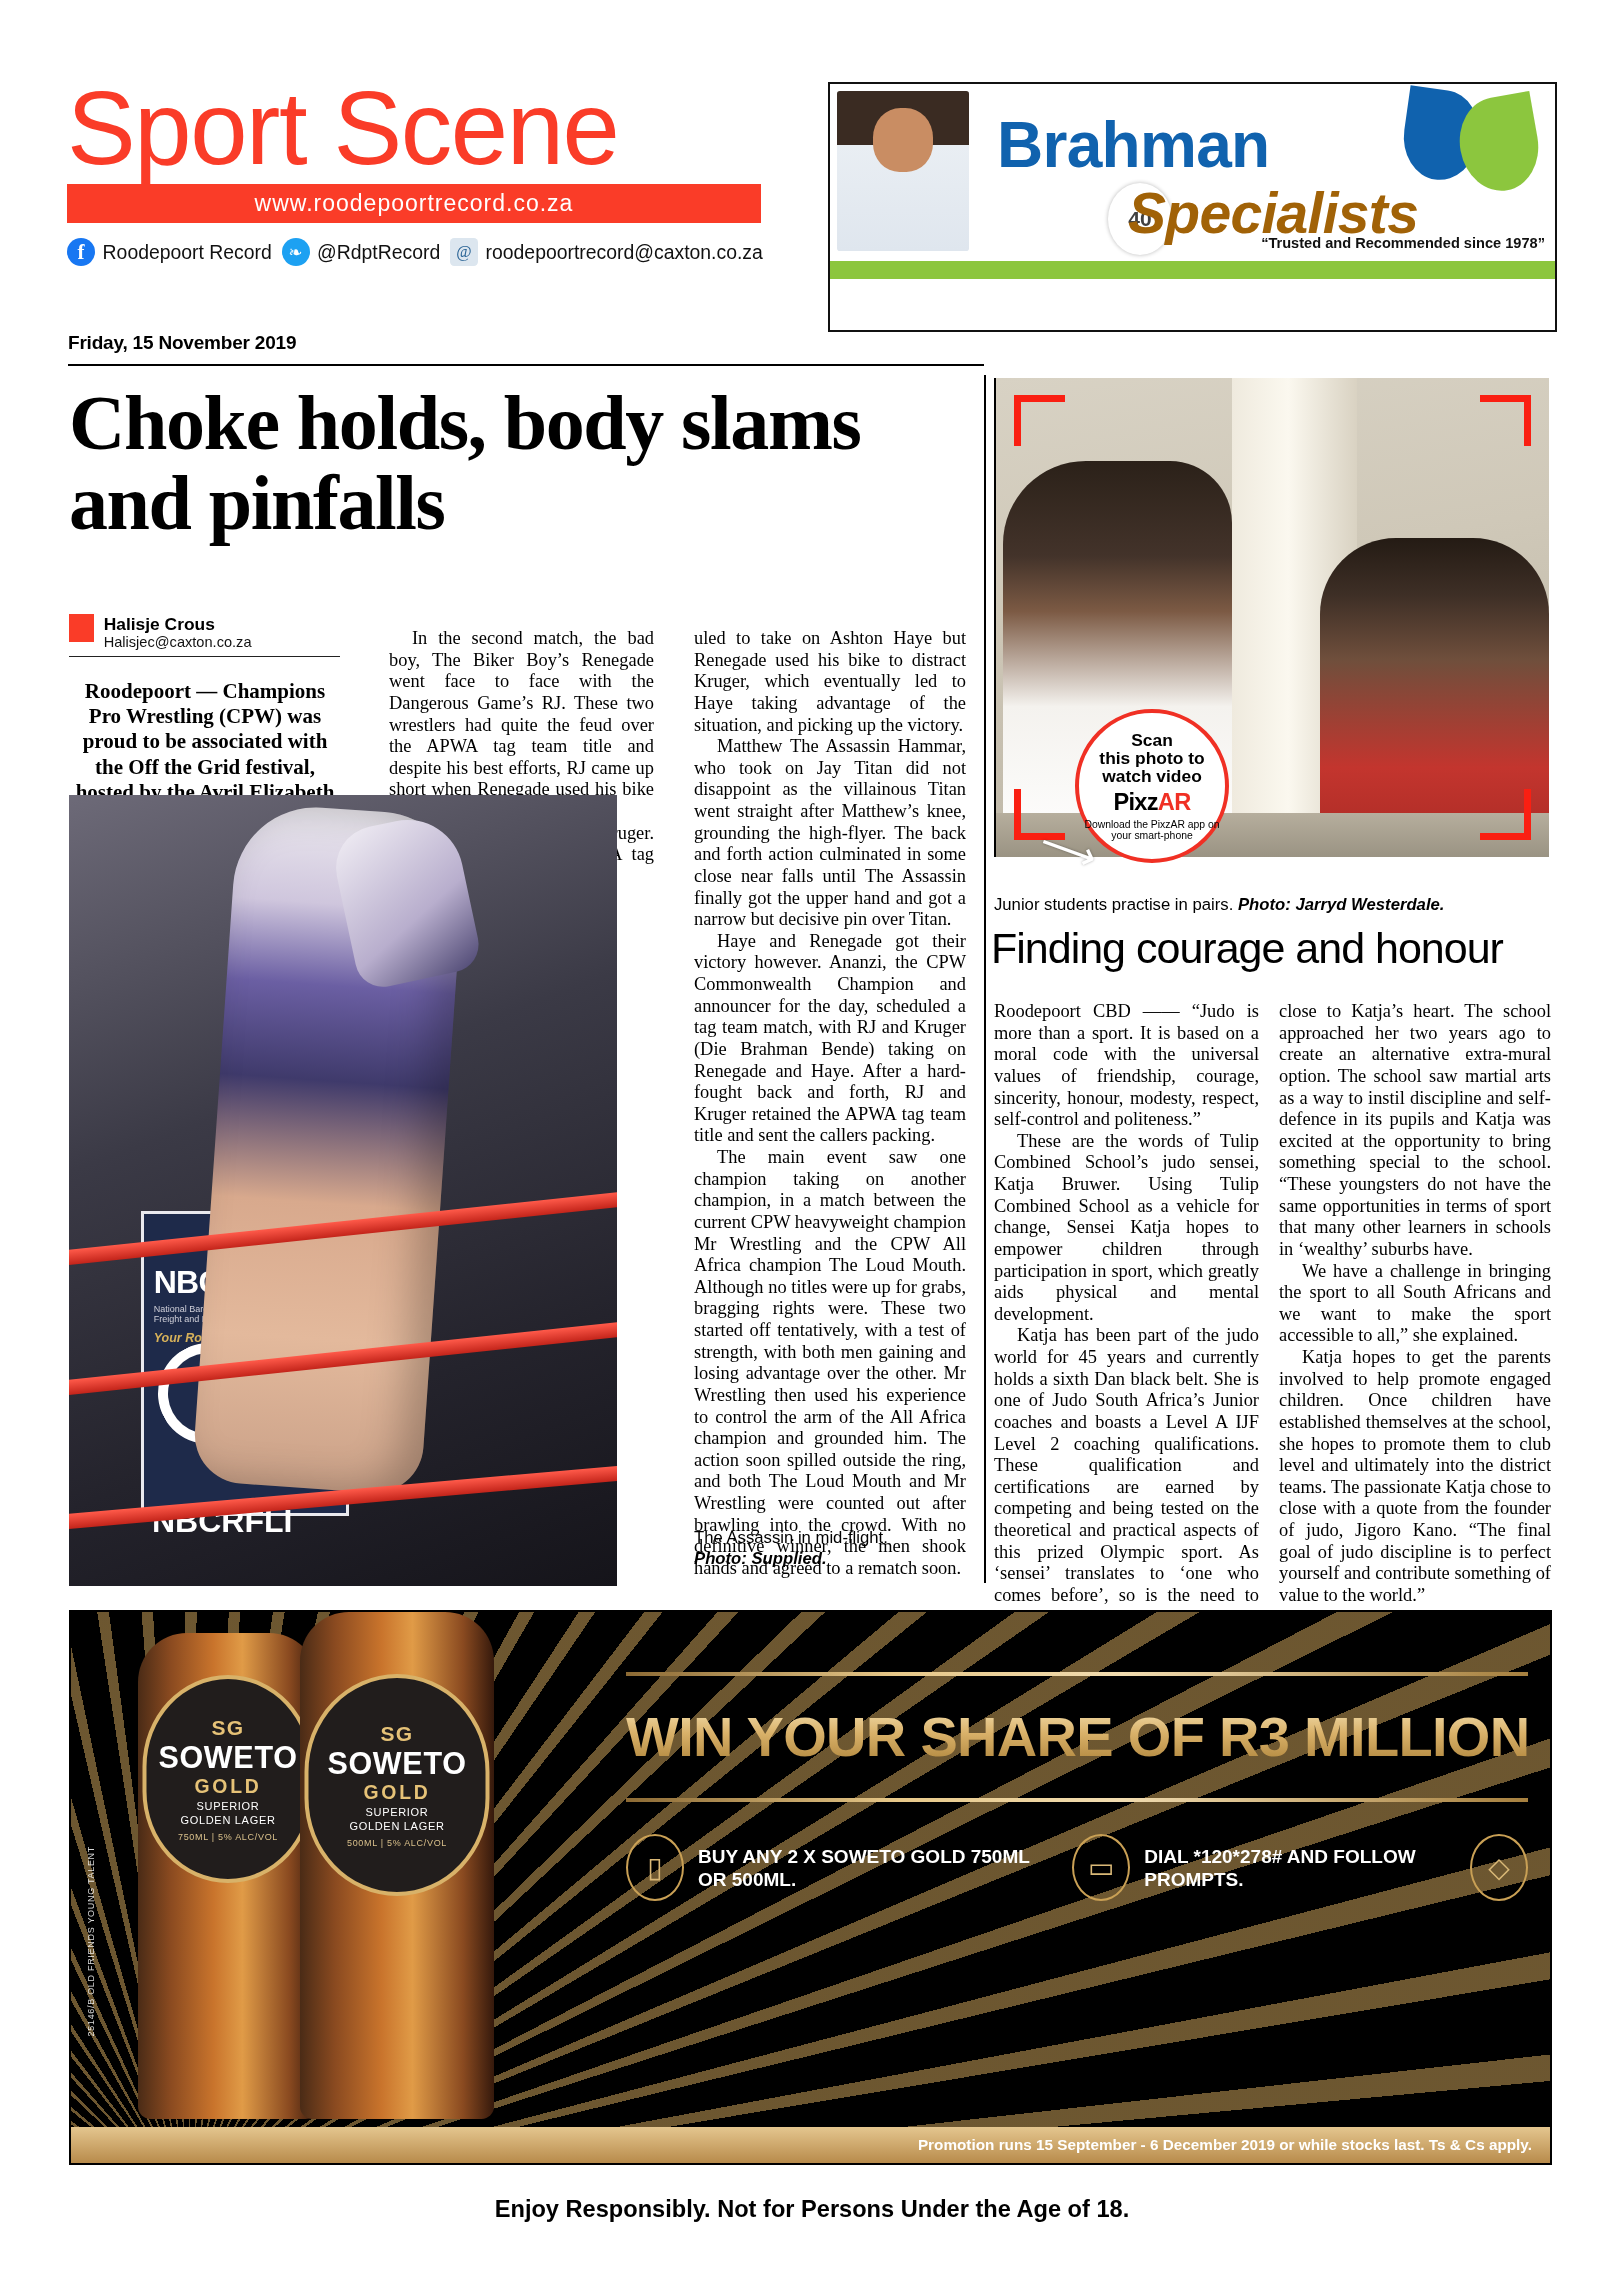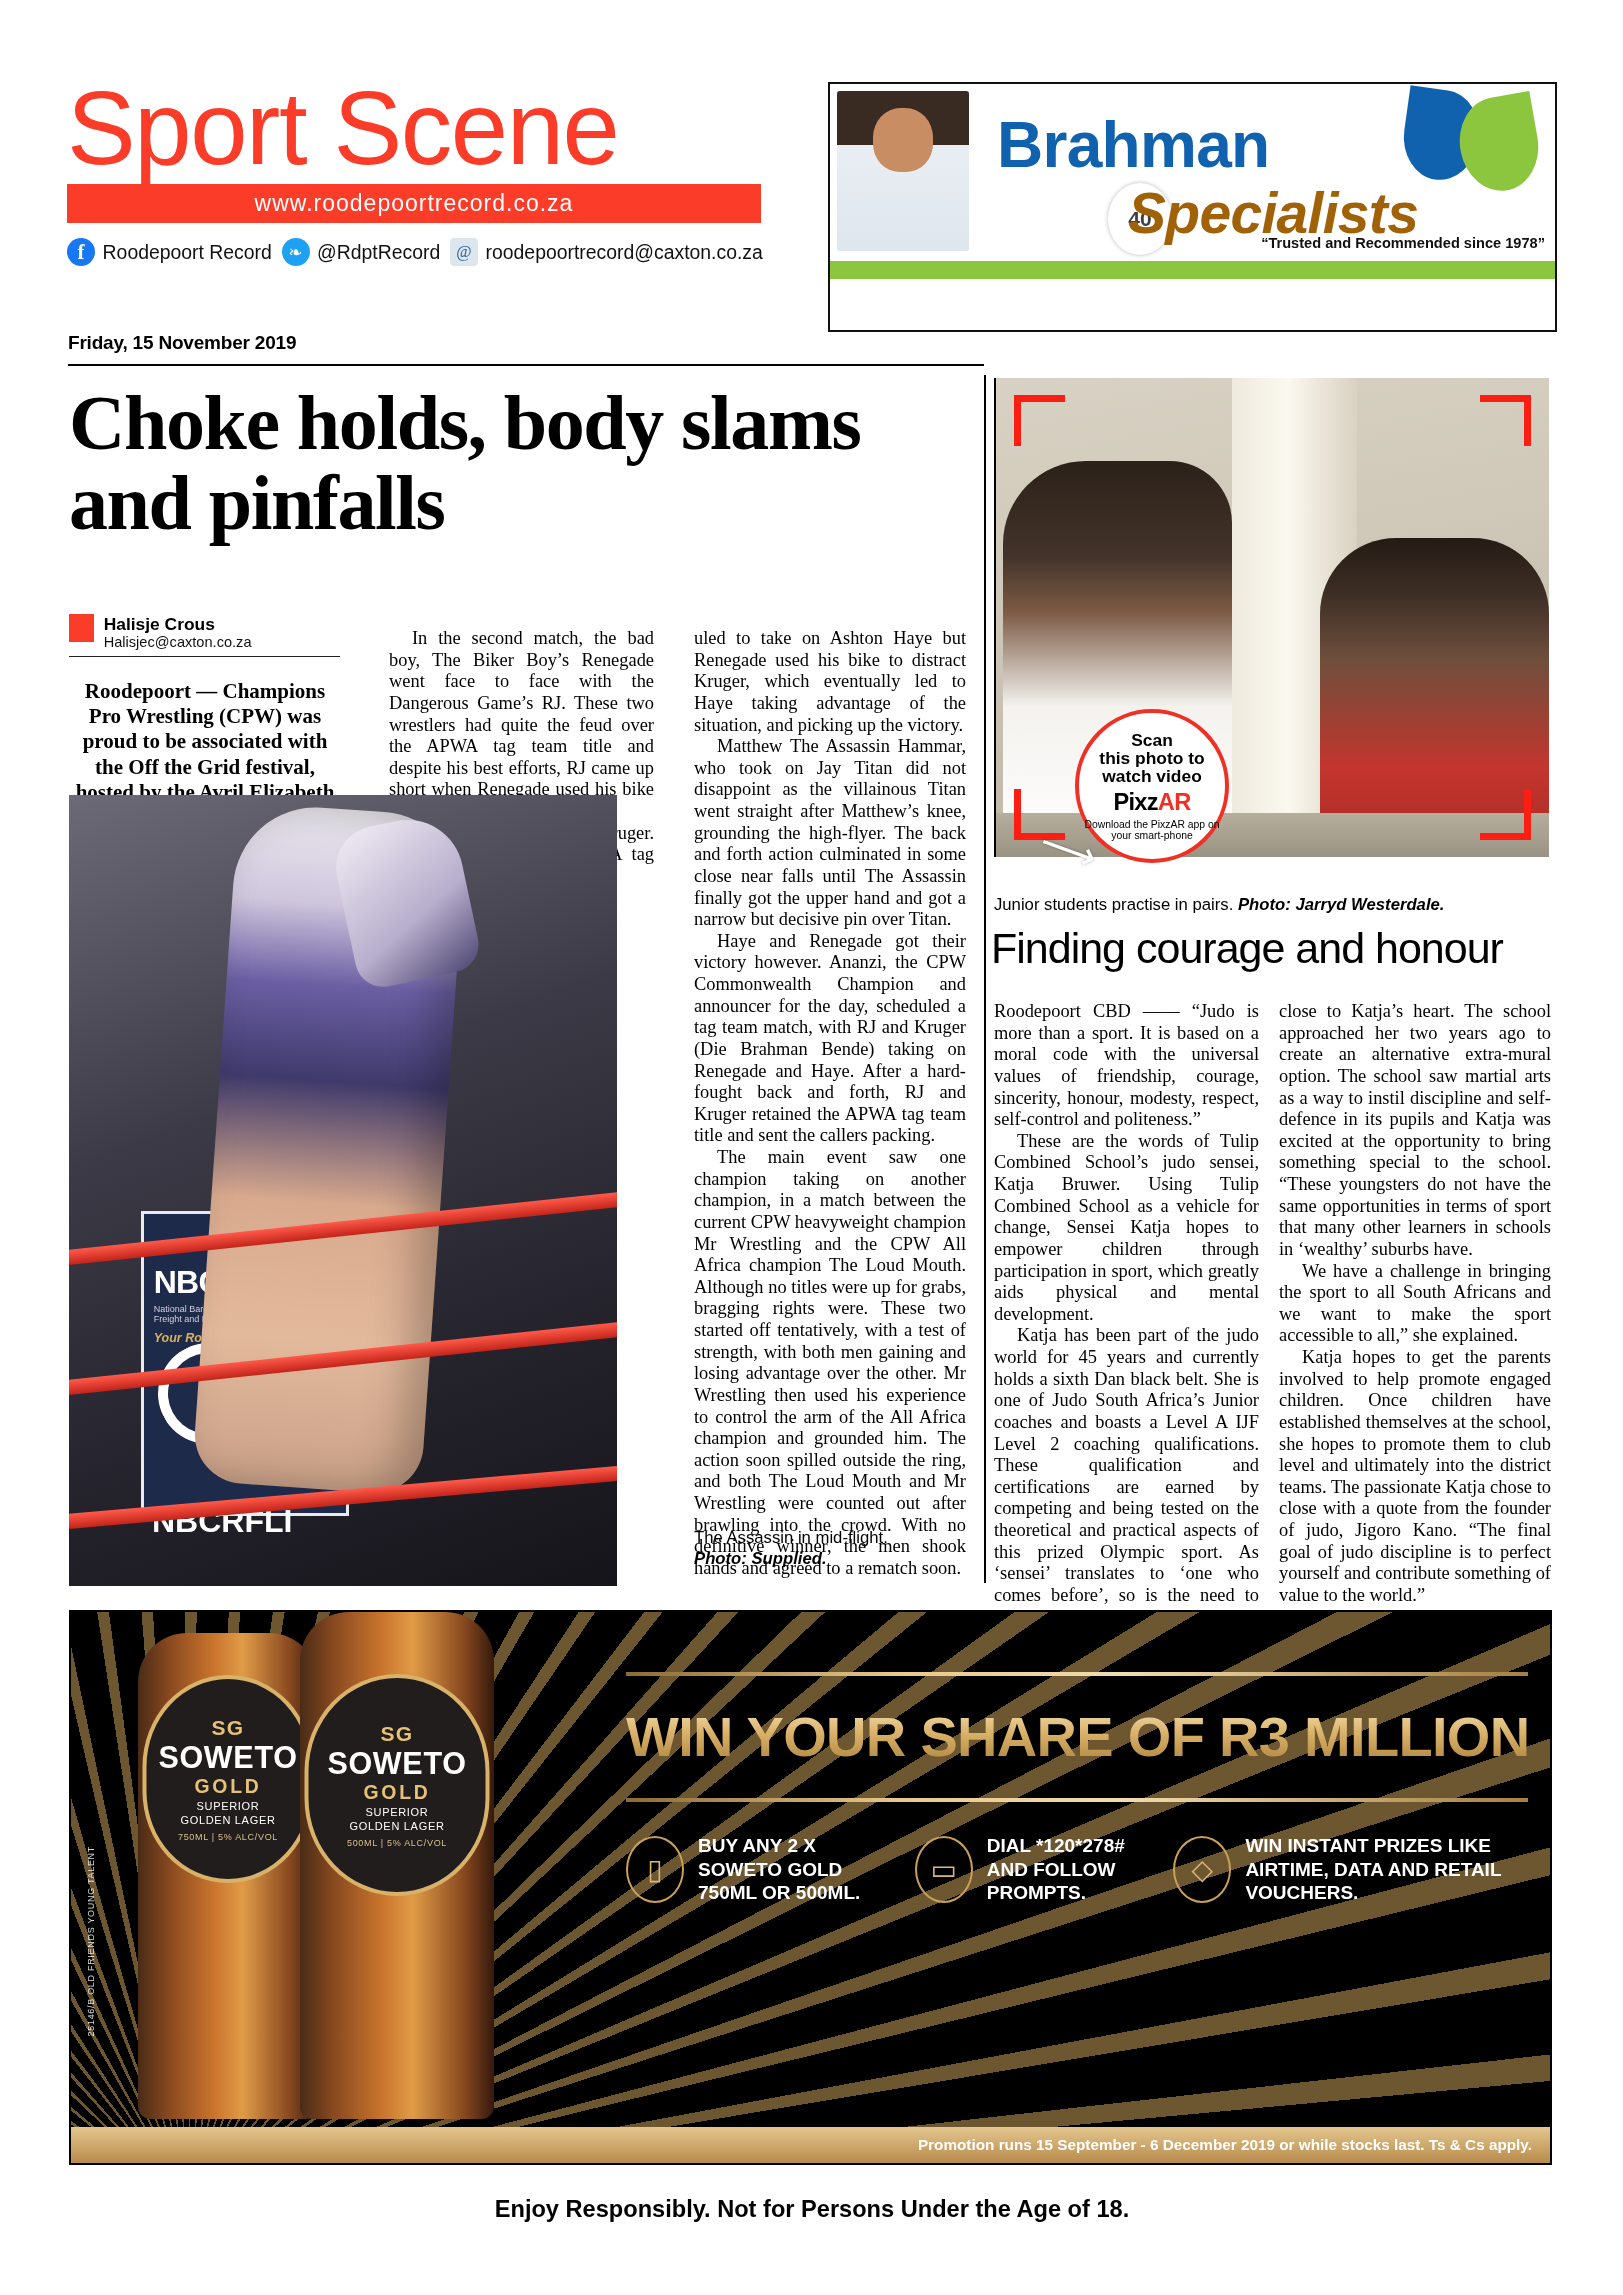--- a/index.html
+++ b/index.html
@@ -509,21 +509,20 @@
         <div class="ba-step">
           <span class="ba-ic">▯</span>
           <span class="ba-txt">BUY ANY 2 X SOWETO GOLD 750ML OR 500ML.</span>
         </div>
         <div class="ba-step">
           <span class="ba-ic">▭</span>
           <span class="ba-txt">DIAL *120*278# AND FOLLOW PROMPTS.</span>
         </div>
         <div class="ba-step">
           <span class="ba-ic">◇</span>
-          <span class="ba-txt">WIN INSTANT PRIZES LIKE AIRTIME, DATA AND RETAIL VOUCHERS.</span>
         </div>
       </div>
     </div>
 
     <div class="ba-promo">
       <span>Promotion runs 15 September - 6 December 2019 or while stocks last. Ts &amp; Cs apply.</span>
     </div>
   </div>
 
   <div class="footer-note">Enjoy Responsibly. Not for Persons Under the Age of 18.</div>

